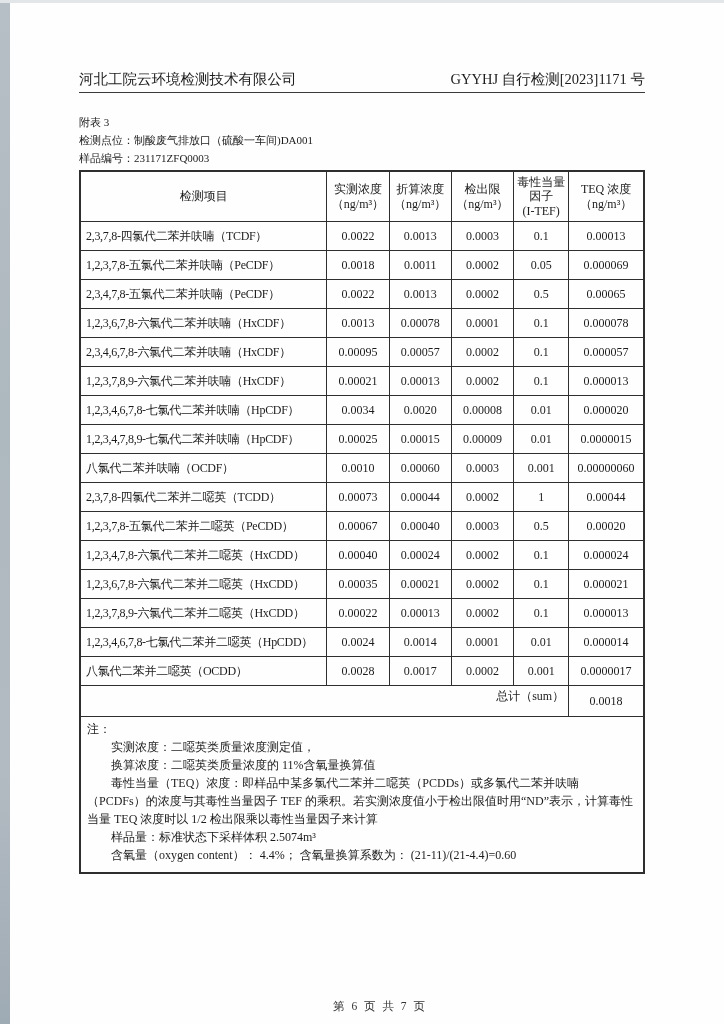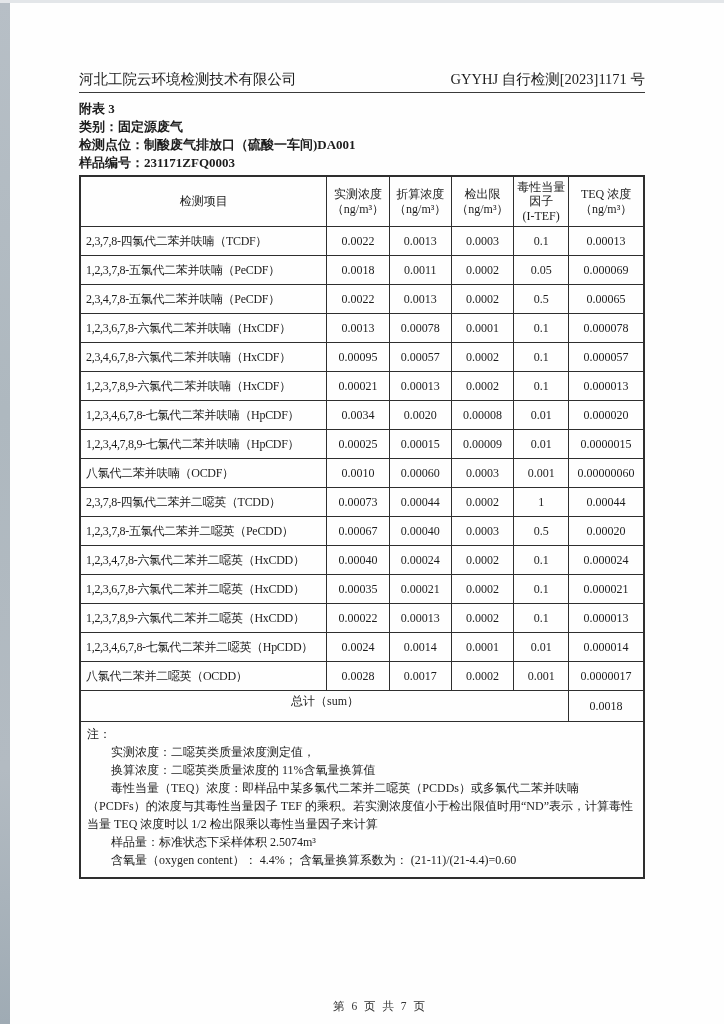--- a/index.html
+++ b/index.html
@@ -35,23 +35,23 @@
   }
   .doc-header {
     display: flex;
     justify-content: space-between;
     align-items: flex-end;
     font-size: 14.5px;
     padding-bottom: 3px;
     border-bottom: 1.5px solid #3a3a3a;
   }
   .meta {
-    margin-top: 7px;
-    font-weight: bold;
-    font-size: 13px;
+    margin-top: 20px;
+    font-weight: normal;
+    font-size: 11px;
     line-height: 18px;
   }
   .meta div { white-space: nowrap; }
   table.results {
     margin-top: 3px;
     width: 566px;
     border-collapse: collapse;
     table-layout: fixed;
     border: 2px solid #2e2e2e;
   }
@@ -76,21 +76,21 @@
   }
   table.results td.num {
     text-align: center;
     padding: 2px 3px;
     word-break: break-all;
     line-height: 14px;
   }
   table.results tbody tr { height: 29px; }
   tr.total-row { height: 31px; }
   tr.total-row td.total-label {
-    text-align: center;
+    text-align: right;
     padding: 2px 4px 11px 5px;
   }
   tr.total-row td.num { word-break: normal; }
   td.notes-cell {
     padding: 3px 6px 8px 6px;
     line-height: 18px;
     font-size: 12.5px;
     vertical-align: top;
   }
   .note-line { text-indent: 2em; }
@@ -115,21 +115,20 @@
 
 <div class="content">
 
   <div class="doc-header">
     <span>河北工院云环境检测技术有限公司</span>
     <span>GYYHJ 自行检测[2023]1171 号</span>
   </div>
 
   <div class="meta">
     <div>附表 3</div>
-    <div>类别：固定源废气</div>
     <div>检测点位：制酸废气排放口（硫酸一车间)DA001</div>
     <div>样品编号：231171ZFQ0003</div>
   </div>
 
   <table class="results">
     <colgroup>
       <col style="width:246px">
       <col style="width:62px">
       <col style="width:62px">
       <col style="width:62px">

